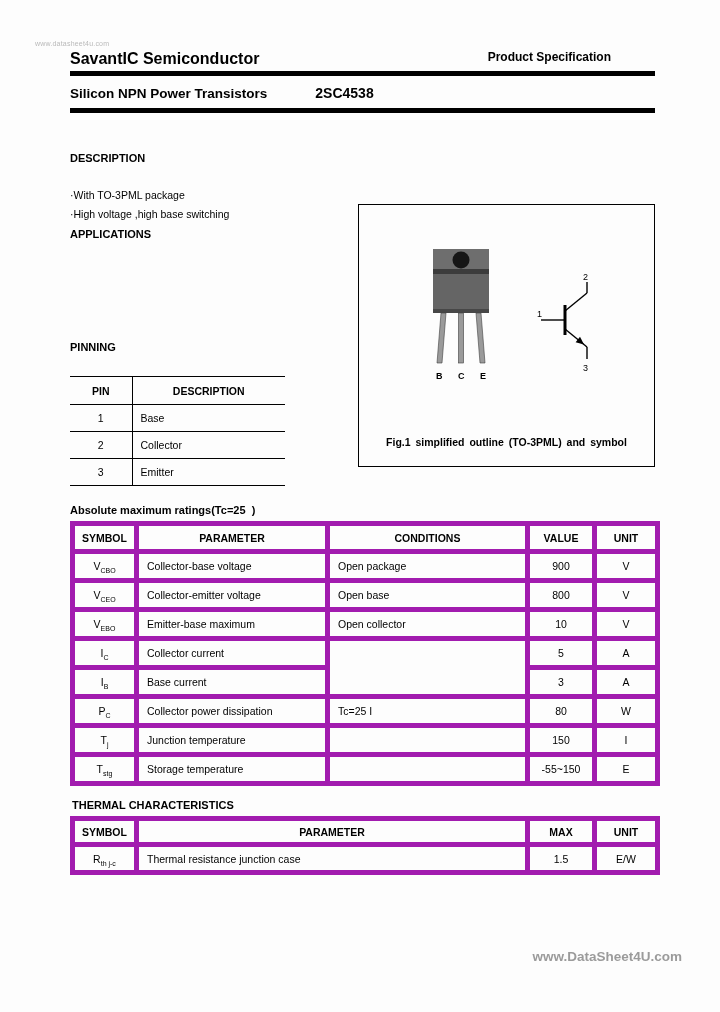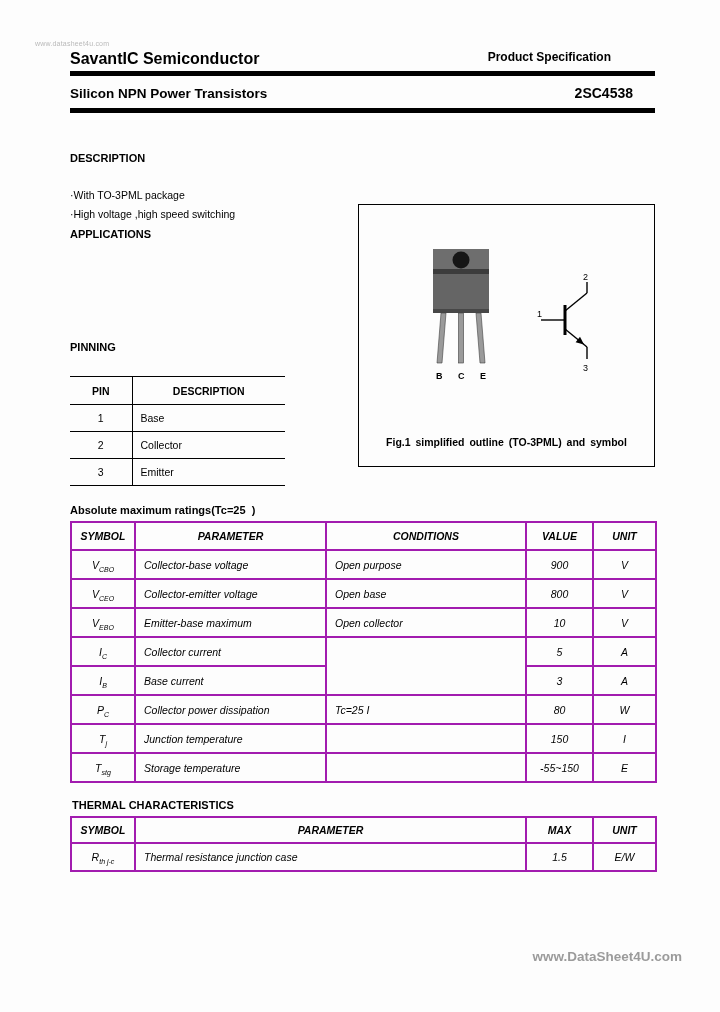--- a/index.html
+++ b/index.html
@@ -13,42 +13,42 @@
   .pre { white-space:pre;text-align:right; }
 
   .wm { left:35px; top:40px; font-size:7px; color:#b9b9b9; letter-spacing:.2px; }
 
   .hdr-row1 { left:70px; top:50px; width:585px; display:flex; justify-content:space-between; }
   .company { font-weight:bold; font-size:16px; }
   .doc-type { font-weight:bold; font-size:12px; padding-right:44px; }
   .bar { left:70px; width:585px; height:5px; background:#000; }
   .bar1 { top:71px; }
   .bar2 { top:108px; }
-  .hdr-row2 { left:70px; top:85px; width:585px; display:flex; justify-content:space-between; align-items:baseline; }
+  .hdr-row2 { left:70px; top:85px; width:585px; display:flex; align-items:baseline;gap:48px; }
   .doc-title { font-weight:bold; font-size:13.5px; }
   .part-no { font-weight:bold; font-size:14px; padding-right:22px; }
 
   .sec-h { font-weight:bold; font-size:11px; }
   .sec-list { list-style:none; margin-top:22px; }
   .sec-list li { font-size:10.5px; line-height:19px; }
 
   table { border-collapse:collapse; table-layout:fixed; font-size:10.5px; }
   th { font-weight:bold; }
   .c { text-align:center; }
   .l { text-align:left; padding-left:8px; }
   sub { font-size:7px; line-height:0; }
 
   
   .pin-table { left:70px; top:376px; width:215px; }
   .pin-table th, .pin-table td { border-bottom:1px solid #000; height:27px; }
   .pin-table tr.hdr th { border-top:1px solid #000; height:28px; }
   .pin-table .vd { border-right:1px solid #000; }
 
   
-  .grid th, .grid td { border:2px solid #a21caf; height:29px;font-style:italic; }
+  .grid th, .grid td { border:5px solid #a21caf; height:29px; }
   .grid tr.hdr th { height:28px; }
   .abs-table { left:70px; top:521px; width:585px; }
   .th-table  { left:70px; top:816px; width:585px; }
   .th-table tr.hdr th { height:26px; }
   .th-table td { height:28px; }
 
   .fig-box { left:358px; top:204px; width:297px; height:263px; border:1px solid #000; background:#fdfdfd; }
   .fig-caption { position:absolute; bottom:18px; left:0; width:100%; text-align:center;
                  font-weight:bold; font-size:10.5px; word-spacing:2px; }
 
@@ -72,21 +72,21 @@
   <div class="abs hdr-row2">
     <span class="doc-title">Silicon NPN Power Transistors</span>
     <span class="part-no">2SC4538</span>
   </div>
   <div class="abs bar bar2"></div>
 
   <div class="abs" style="left:70px;top:152px;">
     <div class="sec-h">DESCRIPTION</div>
     <ul class="sec-list">
       <li>·With TO-3PML package</li>
-      <li>·High voltage ,high speed switching</li>
+      <li>·High voltage ,high base switching</li>
     </ul>
   </div>
 
   <div class="abs" style="left:70px;top:228px;">
     <div class="sec-h">APPLICATIONS</div>
   </div>
 
   <div class="abs sec-h" style="left:70px;top:341px;">PINNING</div>
 
   <table class="abs pin-table">
@@ -160,21 +160,21 @@
         <tr class="hdr">
       <th class="c">SYMBOL</th>
       <th class="c">PARAMETER</th>
       <th class="c">CONDITIONS</th>
       <th class="c">VALUE</th>
       <th class="c">UNIT</th>
     </tr>
     <tr>
       <td class="c"><span>V</span><sub>CBO</sub></td>
       <td class="l">Collector-base voltage</td>
-      <td class="l">Open purpose</td>
+      <td class="l">Open package</td>
       <td class="c">900</td>
       <td class="c">V</td>
     </tr>
     <tr>
       <td class="c"><span>V</span><sub>CEO</sub></td>
       <td class="l">Collector-emitter voltage</td>
       <td class="l">Open base</td>
       <td class="c">800</td>
       <td class="c">V</td>
     </tr>

